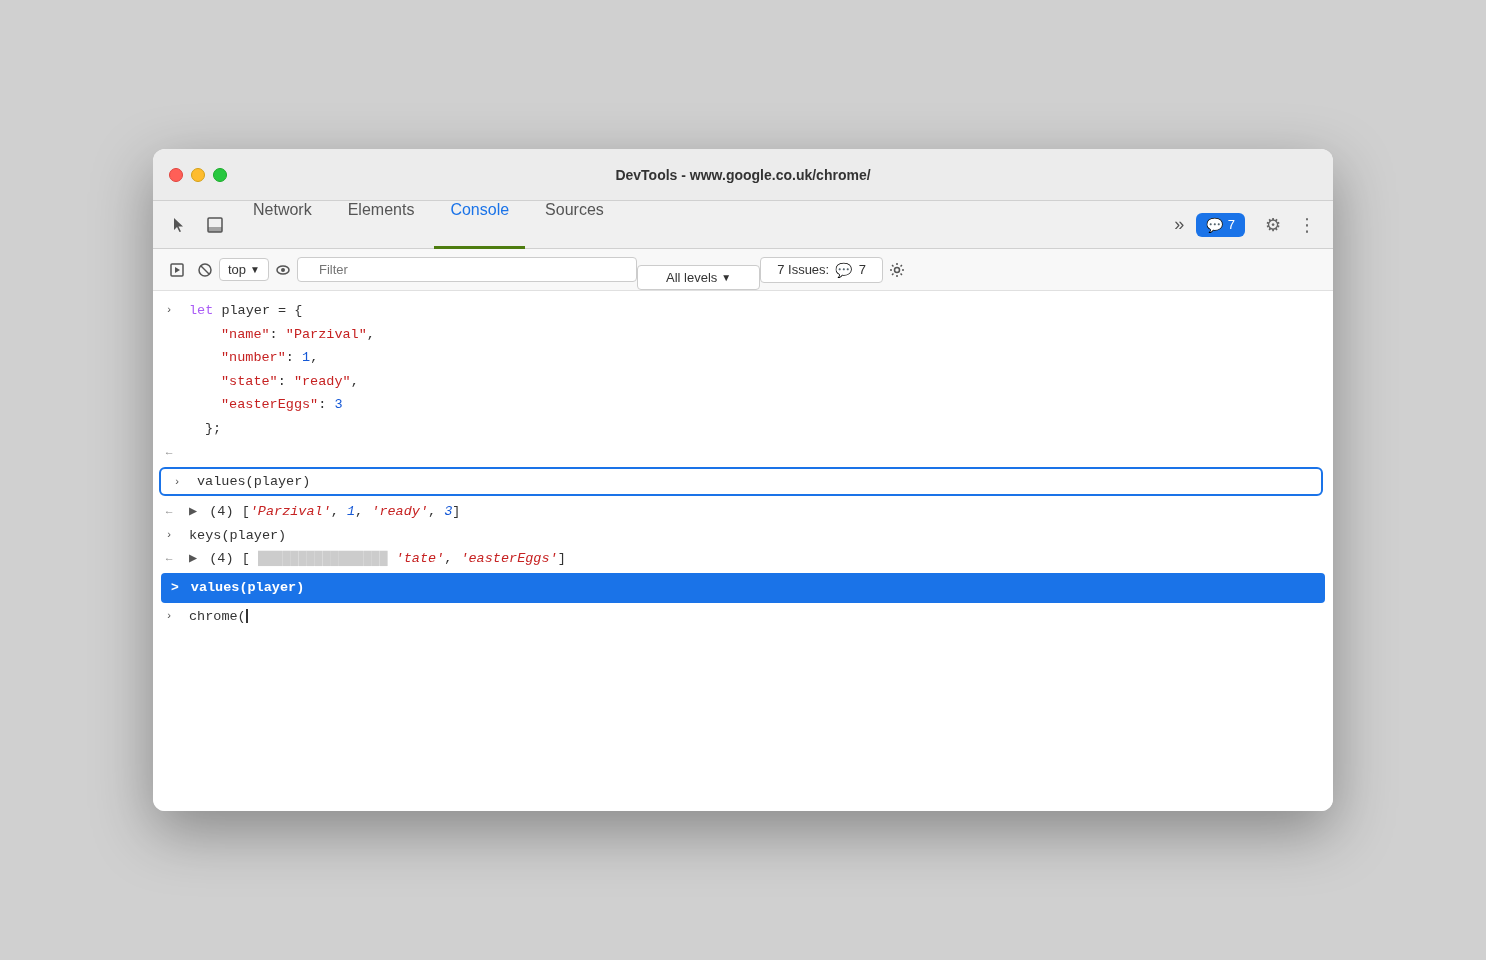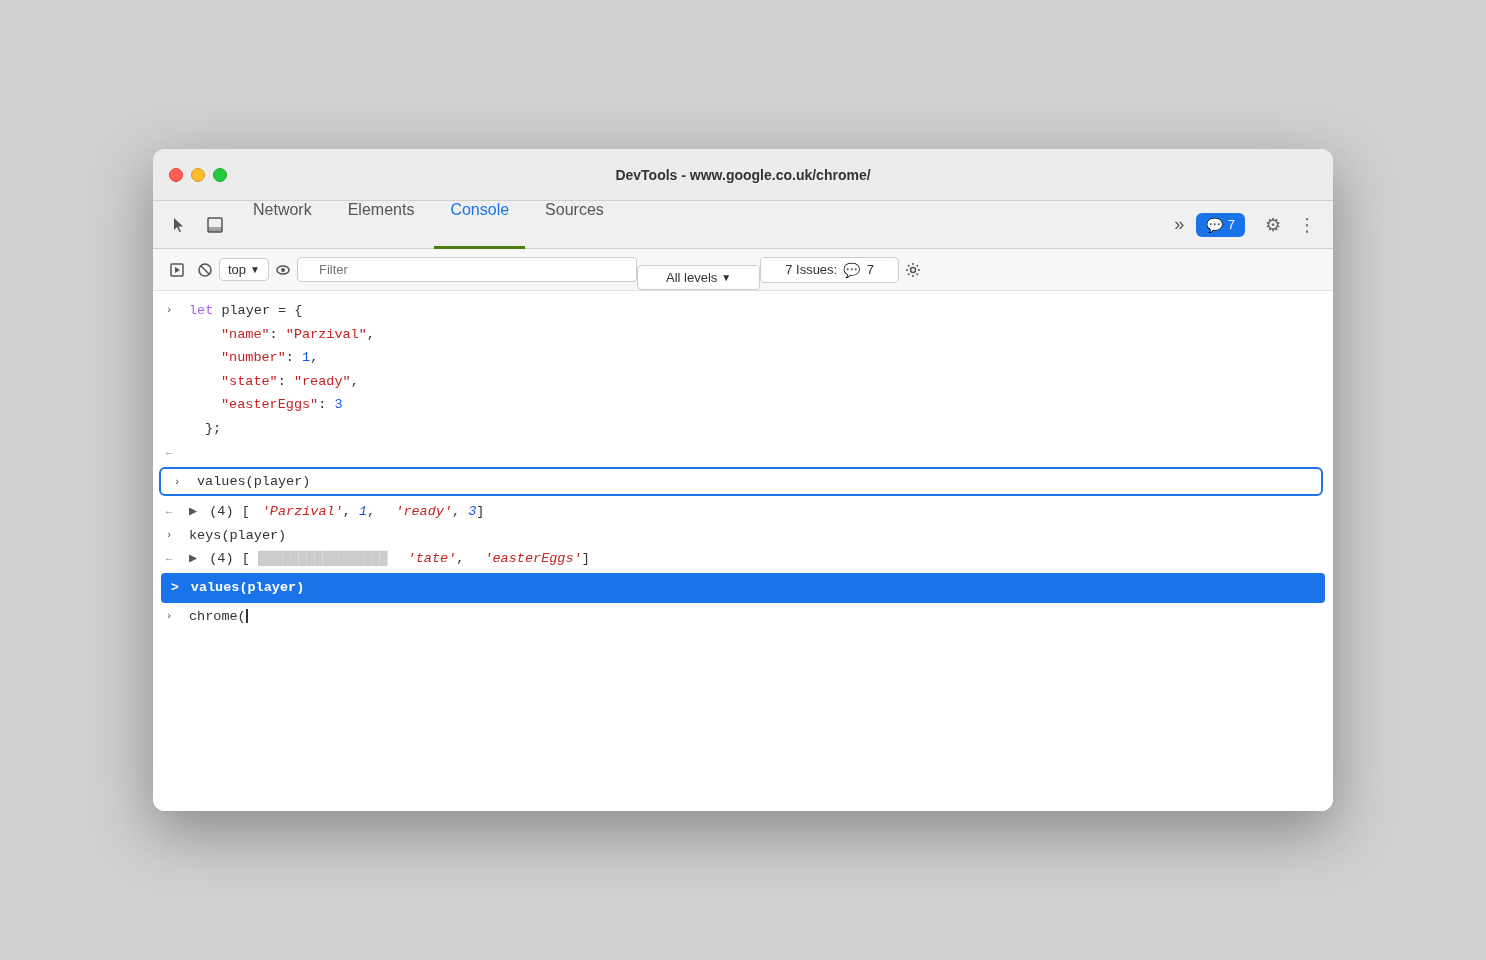--- a/index.html
+++ b/index.html
@@ -208,21 +208,21 @@
       color: #333;
       cursor: pointer;
       white-space: nowrap;
       margin-top: 16px;
     }
 
     .issues-btn {
       display: flex;
       align-items: center;
       gap: 6px;
-      padding: 4px 24px;
+      padding: 4px 16px;
       border: 1px solid #ccc;
       border-radius: 4px;
       background: white;
       font-size: 13px;
       color: #333;
       cursor: pointer;
       white-space: nowrap;
     }
 
     .issues-count-icon {
@@ -278,21 +278,21 @@
     }
 
     
     .kw-let { color: #aa5cf6; }
     .kw-varname { color: #333; }
     .str { color: #c62222; }
     .num { color: #1558d6; }
     .punct { color: #333; }
     .undefined-text { color: #777; }
     .fn-call { color: #333; }
-    .italic-str { color: #c62222; font-style: italic; margin-left: 12px; }
+    .italic-str { color: #c62222; font-style: italic; }
     .italic-num { color: #1558d6; font-style: italic; }
 
     
     .autocomplete-row {
       display: flex;
       align-items: center;
       background: #1a73e8;
       color: white;
       border-radius: 4px;
       margin: 2px 8px;

